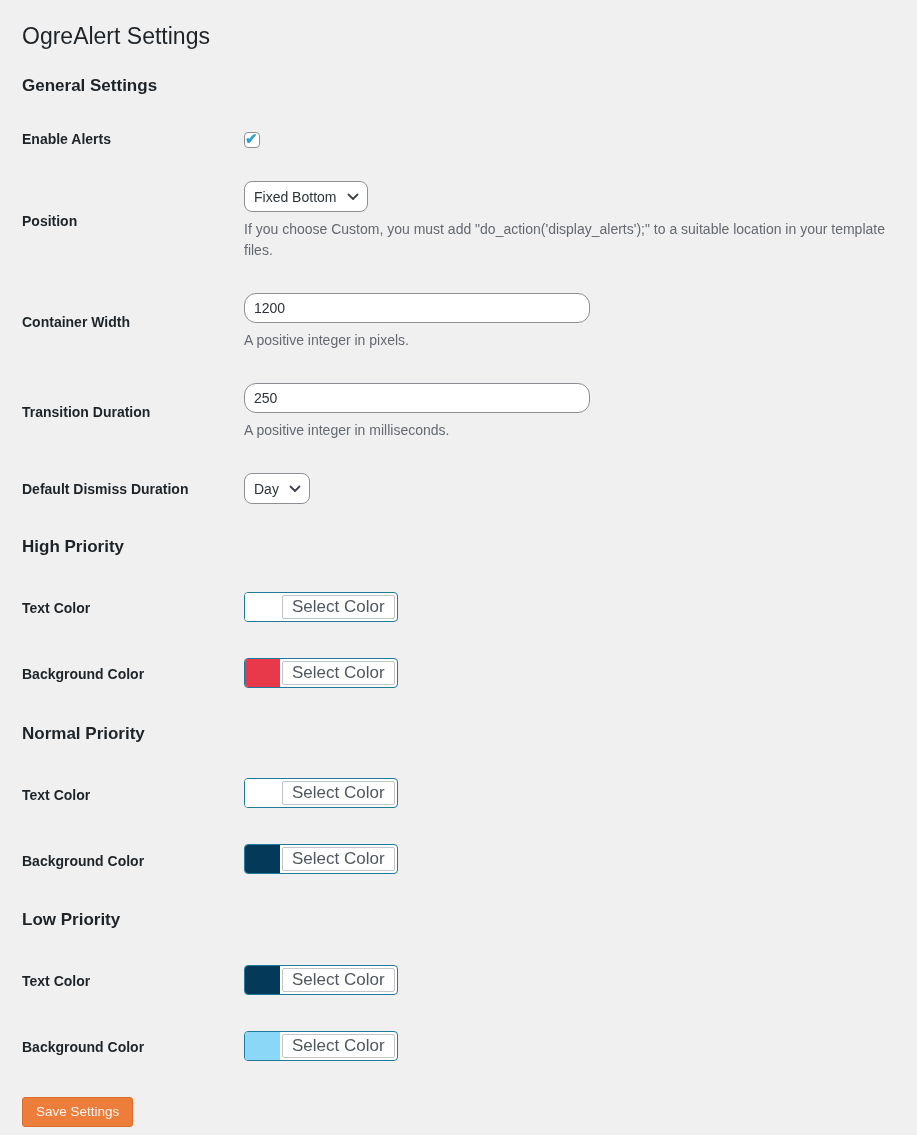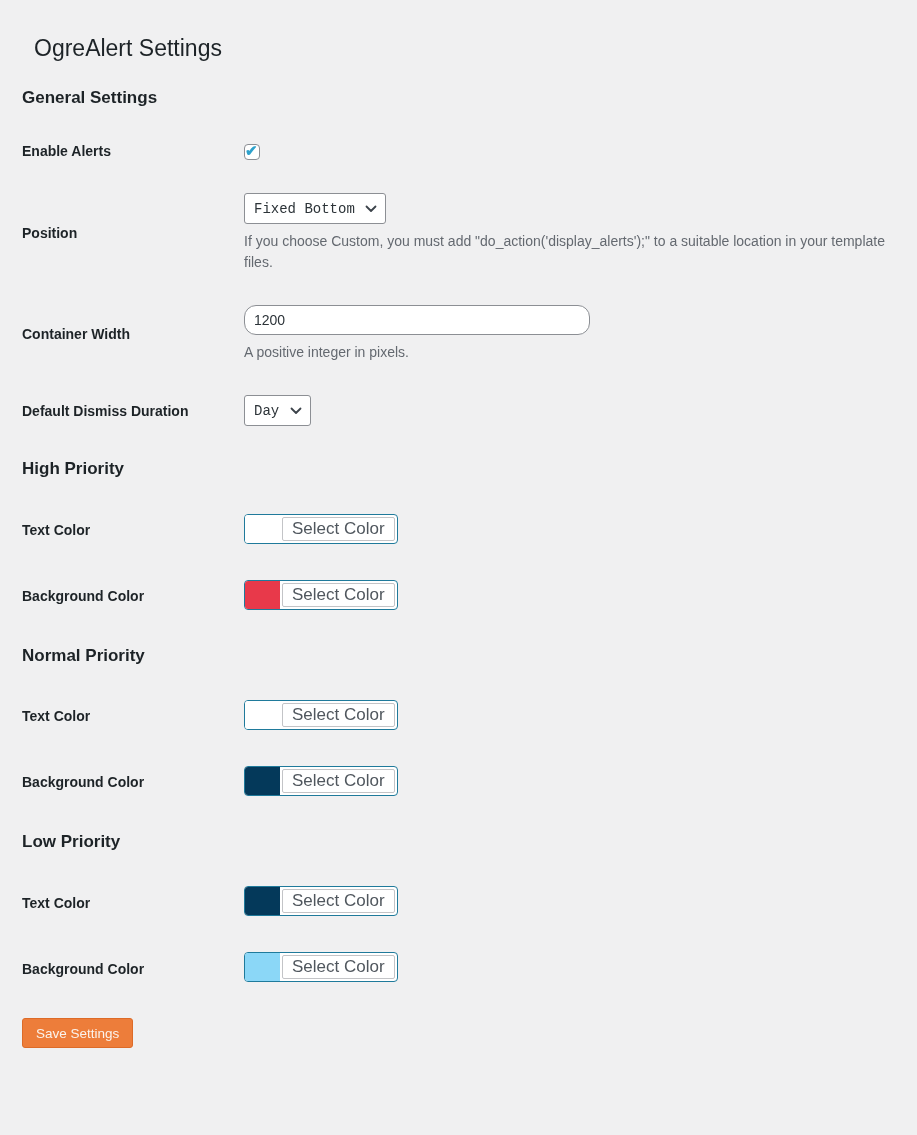--- a/index.html
+++ b/index.html
@@ -10,21 +10,21 @@
     background: #f0f0f1;
     font-family: "Liberation Sans", sans-serif;
     color: #1d2327;
     overflow: hidden;
   }
   .wrap { padding: 12px 30px 0 22px; }
 
   h1.page-title {
     font-size: 23px;
     font-weight: 400;
-    margin: 12px;
+    margin: 0;
     padding: 10px 0 0;
     line-height: 1.3;
     color: #1d2327;
   }
   h2.section-heading {
     font-size: 17px;
     font-weight: 700;
     margin: 24px 0 34px;
     color: #1d2327;
     line-height: 1.2;
@@ -85,25 +85,25 @@
     color: #2c3338;
   }
 
   .select-wrap { position: relative; display: inline-block; }
   select {
     appearance: none;
     -webkit-appearance: none;
     height: 31px;
     min-width: 60px;
     border: 1px solid #8c8f94;
-    border-radius: 3px;
+    border-radius: 8px;
     background: #fff;
     padding: 0 30px 0 9px;
     font-size: 14px;
-    font-family: Liberation Mono, monospace;
+    font-family: Liberation Sans, sans-serif;
     color: #2c3338;
     cursor: pointer;
   }
   .chevron {
     position: absolute;
     right: 9px; top: 50%;
     transform: translateY(-50%);
     pointer-events: none;
     line-height: 0;
   }
@@ -179,20 +179,27 @@
   </div>
 
   <div class="form-row">
     <div class="form-label">Container Width</div>
     <div class="form-control">
       <input type="text" class="text-input" value="1200" style="">
       <p class="help-text">A positive integer in pixels.</p>
     </div>
   </div>
 
+  <div class="form-row">
+    <div class="form-label">Transition Duration</div>
+    <div class="form-control">
+      <input type="text" class="text-input" value="250" style="">
+      <p class="help-text">A positive integer in milliseconds.</p>
+    </div>
+  </div>
 
   <div class="form-row">
     <div class="form-label">Default Dismiss Duration</div>
     <div class="form-control">
       <span class="select-wrap">
         <select>
           <option>Day</option>
         </select>
         <span class="chevron">
           <svg width="12" height="8" viewBox="0 0 12 8">

